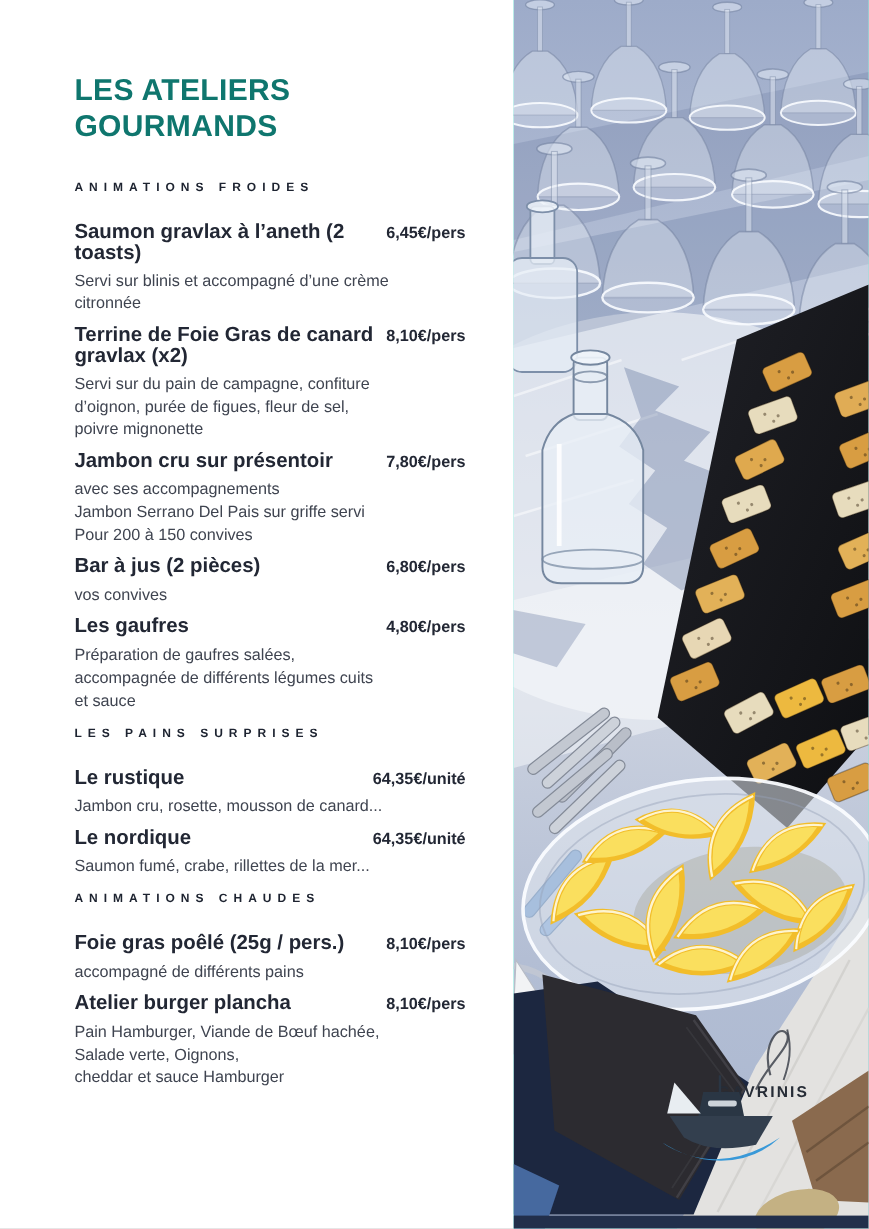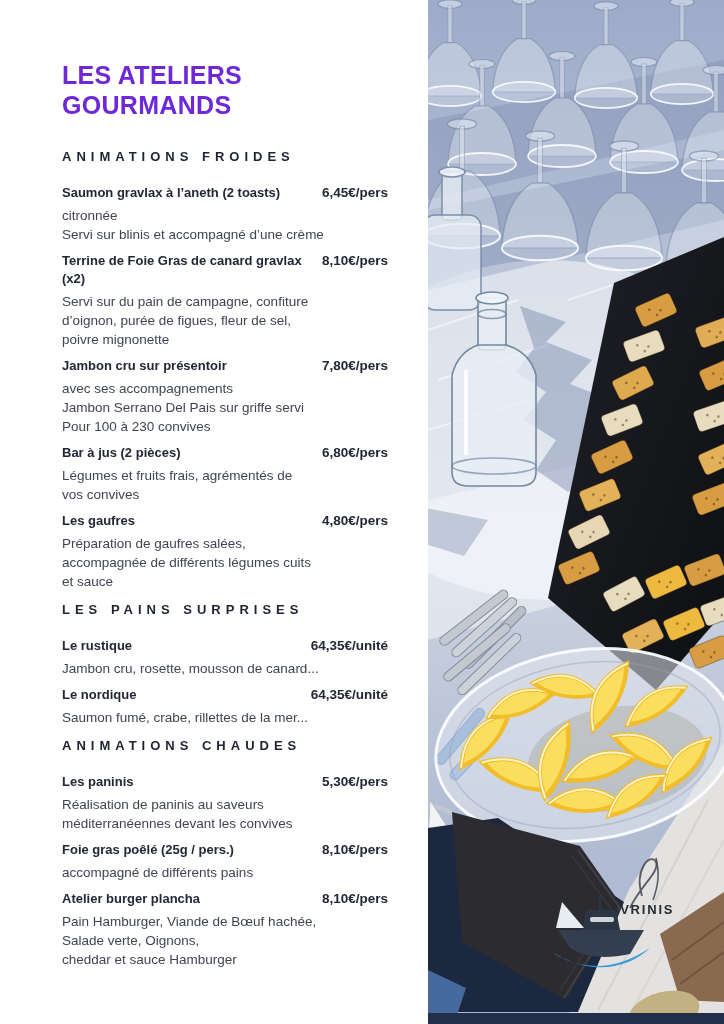--- a/index.html
+++ b/index.html
@@ -1,27 +1,27 @@
 <!DOCTYPE html>
 <html><head>
 <meta charset="utf-8">
 <style>
   html,body{margin:0;padding:0;background:#888;}
   .page{position:relative;width:724px;height:1024px;background:#ffffff;overflow:hidden;
         font-family:"Liberation Sans",sans-serif;color:#1d2330;margin:0 auto;}
   .menu{position:absolute;left:0;top:0;width:428px;height:1024px;box-sizing:border-box;
         padding:60px 40px 0 62px;background:#ffffff;}
   h1.title{font-size:25px;font-weight:800;letter-spacing:.3px;line-height:30px;
-           margin:0 0 28px 0;color:#6d28d9;}
-  h2.sec{font-size:13px;font-weight:700;letter-spacing:5px;line-height:18px;
+           margin:0 0 28px 0;color:#0f766e;}
+  h2.sec{font-size:10px;font-weight:700;letter-spacing:5px;line-height:18px;
          margin:10px 0 18px 0;color:#1d2330;}
   h2.sec.first{margin-top:0;}
   .item{margin-bottom:8px;}
   .row{display:flex;justify-content:space-between;align-items:baseline;}
-  .iname{font-weight:700;font-size:13px;line-height:18px;color:#22273​4;color:#222734;padding-right:8px;}
+  .iname{font-weight:700;font-size:17px;line-height:18px;color:#22273​4;color:#222734;padding-right:8px;}
   .iprice{font-weight:700;font-size:13.5px;line-height:18px;color:#222734;white-space:nowrap;}
   .idesc{margin-top:4px;font-size:13.5px;line-height:19px;color:#3f4450;}
   .photo{position:absolute;left:428px;top:0;width:296px;height:1024px;background:#5eead4;}
   .photo svg{display:block;}
   .logo-text{font-family:"Liberation Sans",sans-serif;font-weight:700;font-size:13px;
              letter-spacing:1.8px;fill:#262c36;}
 </style>
 </head>
 <body>
 
@@ -31,22 +31,22 @@
     <h1 class="title">LES ATELIERS GOURMANDS</h1>
 
     <h2 class="sec first">ANIMATIONS FROIDES</h2>
 
     <div class="item">
       <div class="row">
         <span class="iname">Saumon gravlax à l’aneth (2 toasts)</span>
         <span class="iprice">6,45€/pers</span>
       </div>
       <div class="idesc">
+        <div>Servi sur blinis et accompagné d’une crème</div>
         <div>citronnée</div>
-        <div>Servi sur blinis et accompagné d’une crème</div>
       </div>
     </div>
 
     <div class="item">
       <div class="row">
         <span class="iname">Terrine de Foie Gras de canard gravlax (x2)</span>
         <span class="iprice">8,10€/pers</span>
       </div>
       <div class="idesc">
         <div>Servi sur du pain de campagne, confiture</div>
@@ -56,31 +56,30 @@
     </div>
 
     <div class="item">
       <div class="row">
         <span class="iname">Jambon cru sur présentoir</span>
         <span class="iprice">7,80€/pers</span>
       </div>
       <div class="idesc">
         <div>avec ses accompagnements</div>
         <div>Jambon Serrano Del Pais sur griffe servi</div>
-        <div>Pour 100 à 230 convives</div>
+        <div>Pour 200 à 150 convives</div>
       </div>
     </div>
 
     <div class="item">
       <div class="row">
         <span class="iname">Bar à jus (2 pièces)</span>
         <span class="iprice">6,80€/pers</span>
       </div>
       <div class="idesc">
-        <div>Légumes et fruits frais, agrémentés de</div>
         <div>vos convives</div>
       </div>
     </div>
 
     <div class="item">
       <div class="row">
         <span class="iname">Les gaufres</span>
         <span class="iprice">4,80€/pers</span>
       </div>
       <div class="idesc">
@@ -107,30 +106,20 @@
         <span class="iname">Le nordique</span>
         <span class="iprice">64,35€/unité</span>
       </div>
       <div class="idesc">
         <div>Saumon fumé, crabe, rillettes de la mer...</div>
       </div>
     </div>
 
     <h2 class="sec">ANIMATIONS CHAUDES</h2>
 
-    <div class="item">
-      <div class="row">
-        <span class="iname">Les paninis</span>
-        <span class="iprice">5,30€/pers</span>
-      </div>
-      <div class="idesc">
-        <div>Réalisation de paninis au saveurs</div>
-        <div>méditerranéennes devant les convives</div>
-      </div>
-    </div>
 
     <div class="item">
       <div class="row">
         <span class="iname">Foie gras poêlé (25g / pers.)</span>
         <span class="iprice">8,10€/pers</span>
       </div>
       <div class="idesc">
         <div>accompagné de différents pains</div>
       </div>
     </div>

